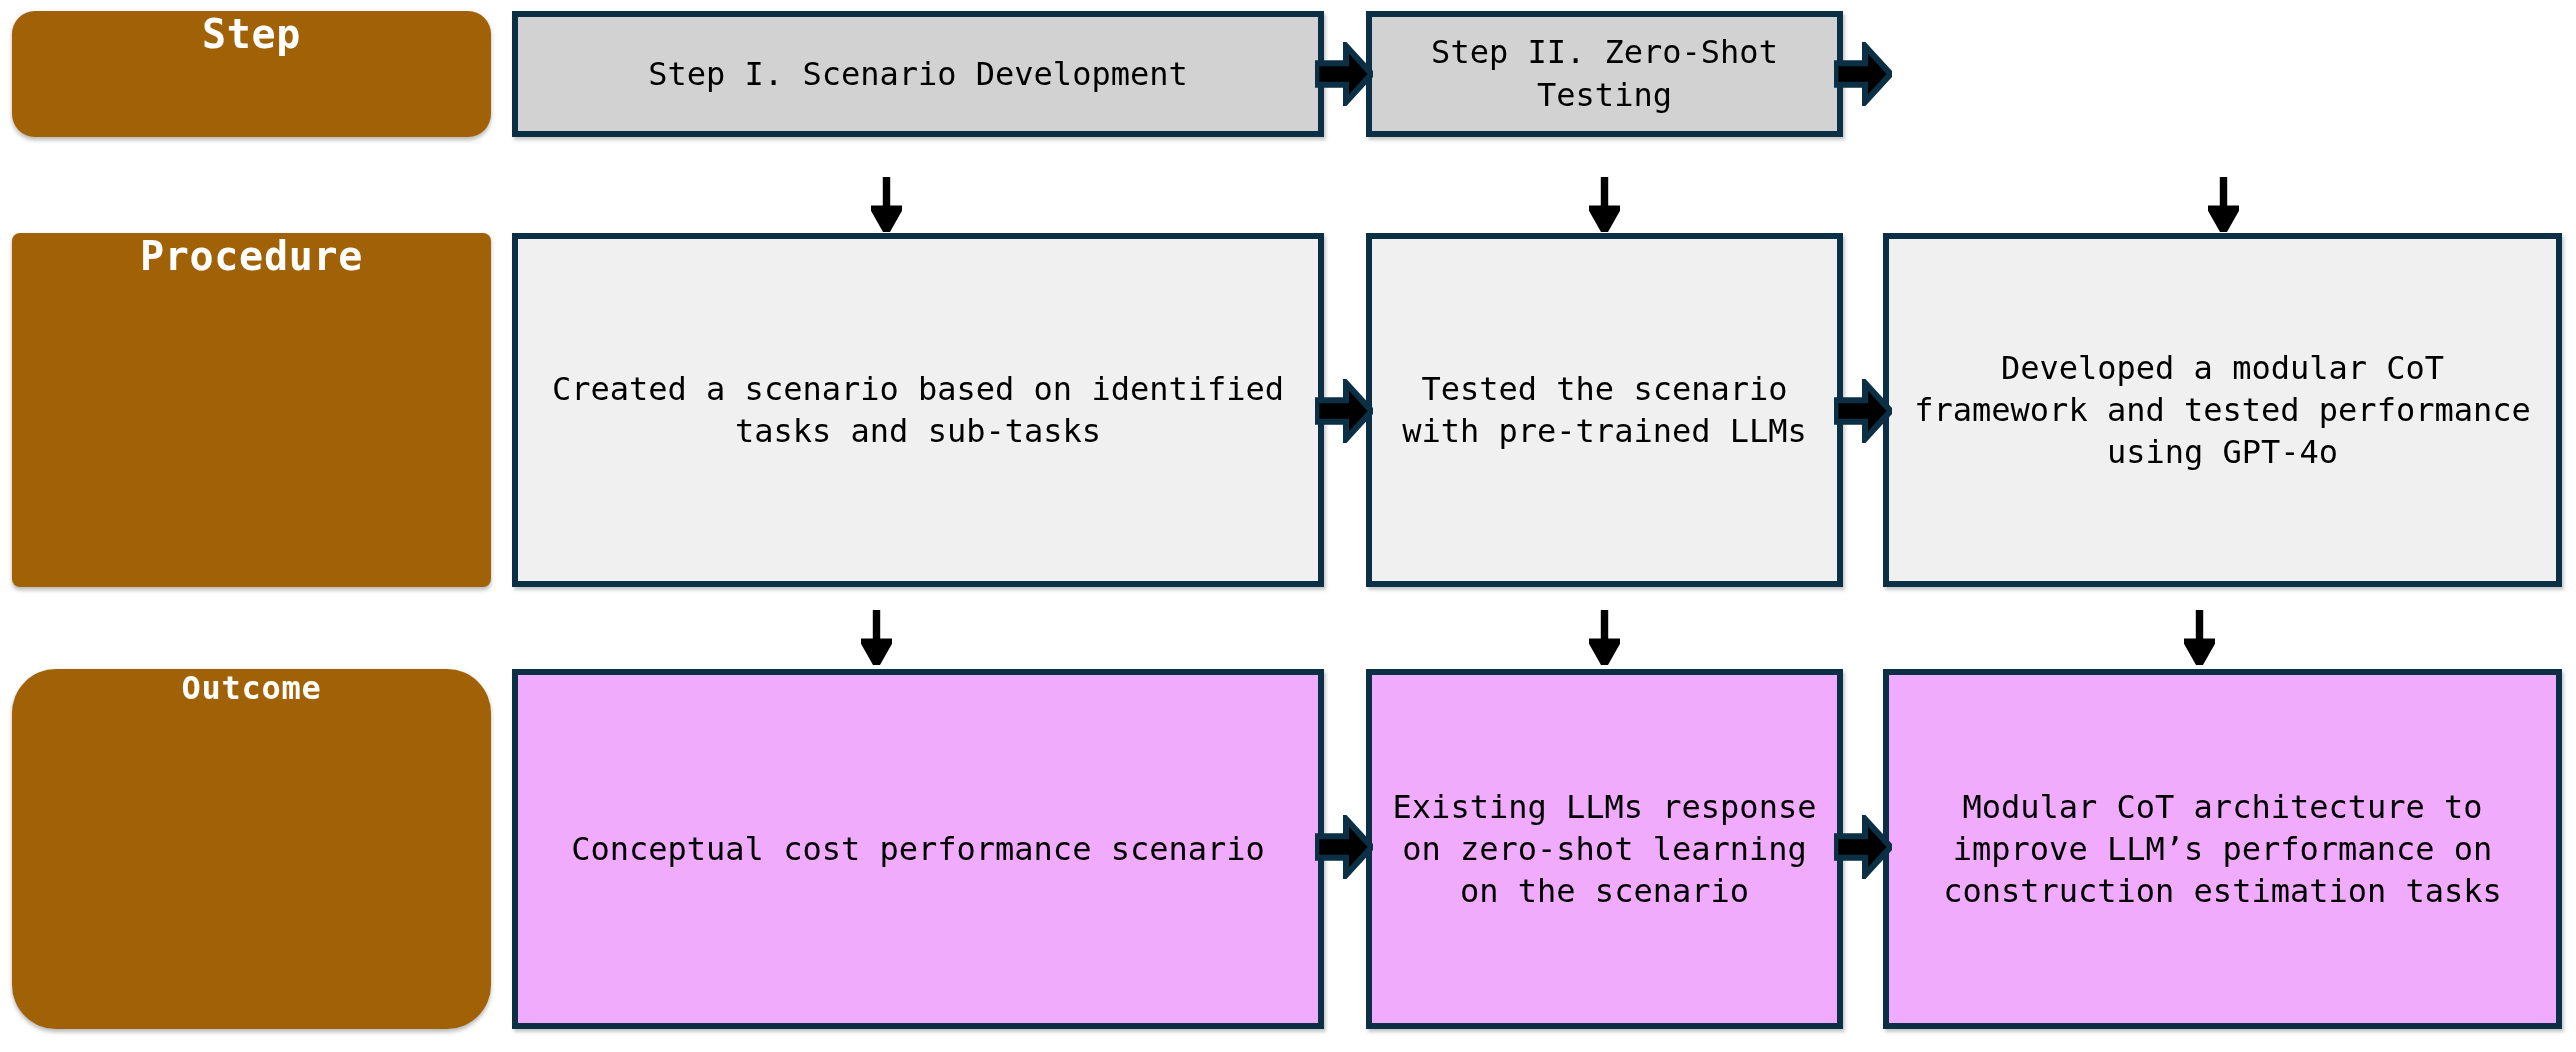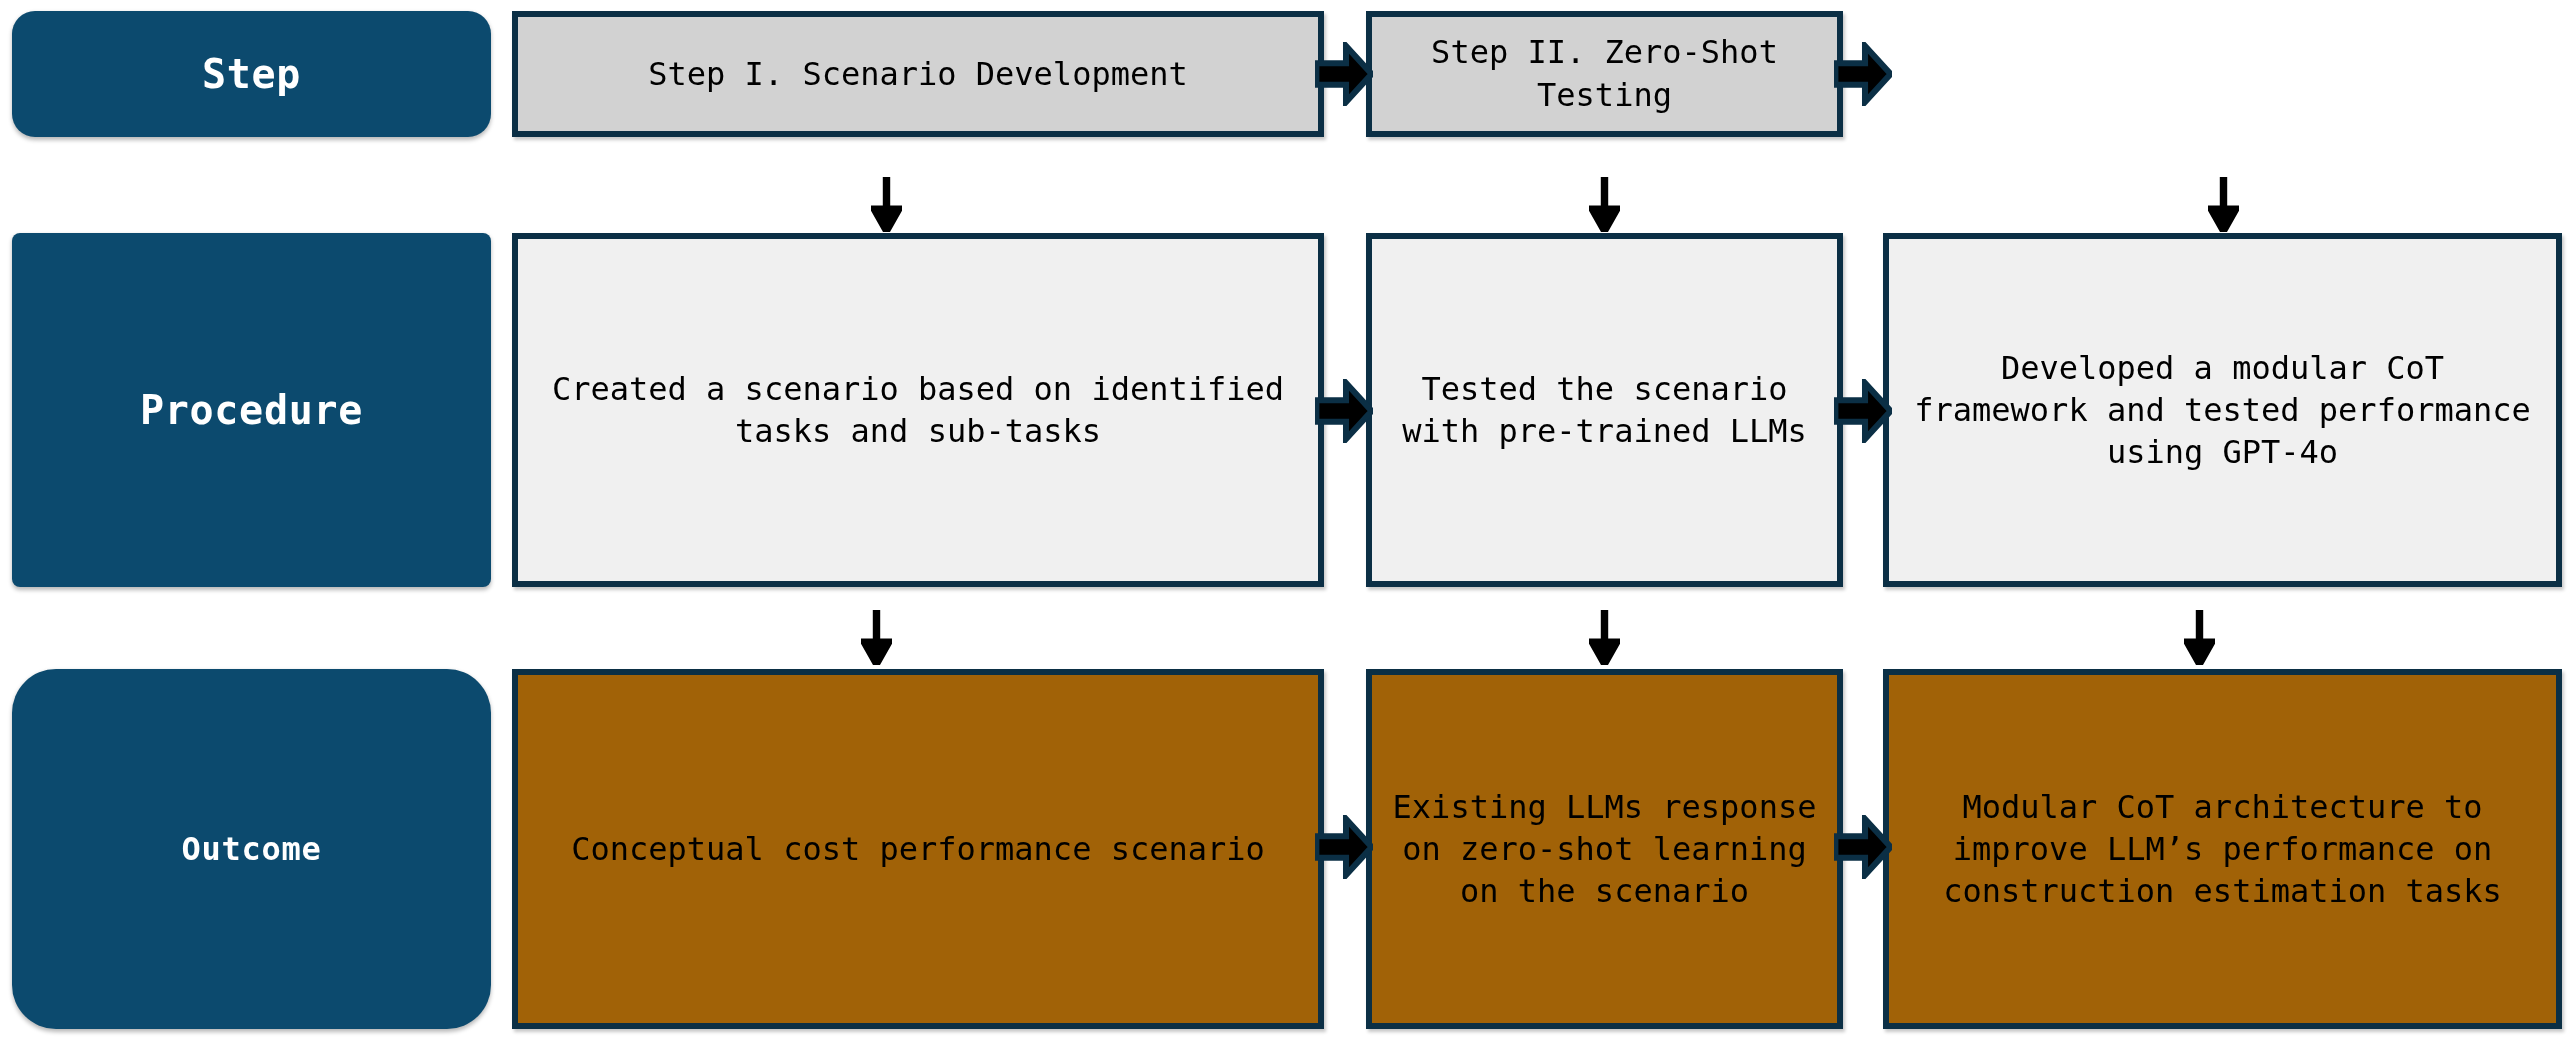--- a/index.html
+++ b/index.html
@@ -18,24 +18,23 @@
   #diagram {
     position: absolute;
     left: 0; top: 0;
     width: 2576px;
     height: 1053px;
   }
 
   
   .row-label {
     position: absolute;
-    background: #0c4a6e;
+    background: #a16207;
     color: #ffffff;
     display: flex;
-    align-items: center;
     justify-content: center;
     font-family: "DejaVu Sans Mono", monospace;
     font-weight: bold;
     letter-spacing: 0.7px;
     box-sizing: border-box;
     box-shadow: 0 2.7px 4px rgba(0,0,0,0.28);
   }
   .row-label.step    { left: 12px;  top: 10.7px;   width: 479px;  height: 126px;  border-radius: 23px; font-size: 40px; }
   .row-label.proc    { left: 12px;  top: 233px;  width: 479px;  height: 354px;  border-radius: 8px; font-size: 40px; }
   .row-label.outcome { left: 12px;  top: 669px; width: 479px;  height: 360px;  border-radius: 44px; font-size: 32px; }
@@ -55,21 +54,21 @@
   }
   .box .txt {
     display: block;
     width: 94%;
     line-height: 1.32;
     white-space: pre-line;
   }
 
   .box.header  { background: #d2d2d2; }
   .box.proc    { background: #f0f0f0; }
-  .box.outcome { background: #a16207; }
+  .box.outcome { background: #f0abfc; }
 
   
   .c1 { left: 512px;  width: 812px; }
   .c2 { left: 1366px; width: 477px;  }
   .c3 { left: 1883px; width: 679px; }
 
   
   .r-head { top: 10.7px;   height: 126px; }
   .r-proc { top: 233px;  height: 354px; }
   .r-out  { top: 669px; height: 360px; }

